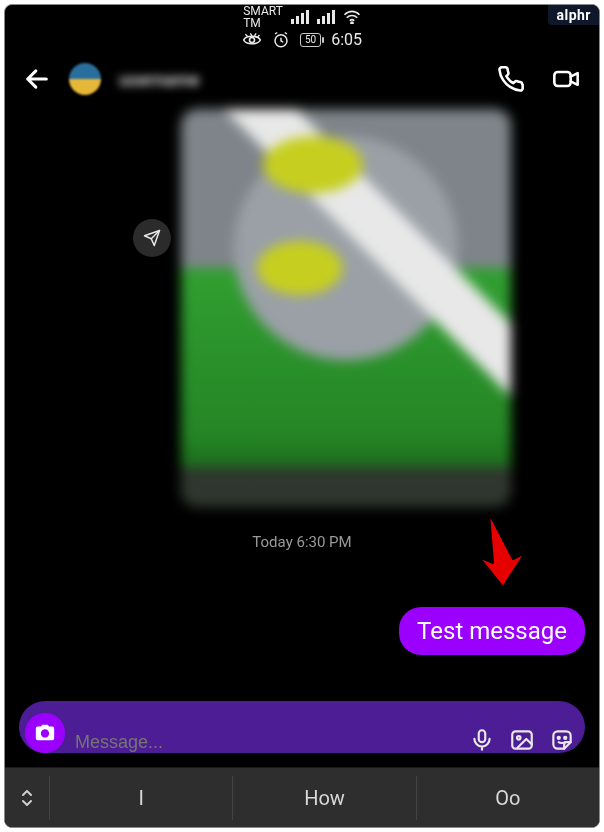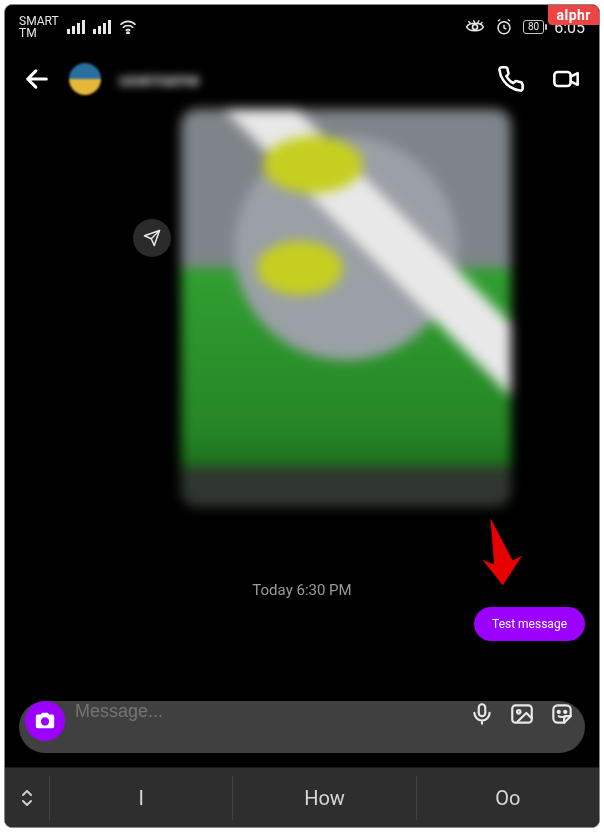--- a/index.html
+++ b/index.html
@@ -1,21 +1,21 @@
 <!DOCTYPE html>
 <html><head>
 <meta charset="utf-8">
 <style>
   * { margin: 0; padding: 0; box-sizing: border-box; }
   html, body { width: 604px; height: 832px; background: #fff; font-family: -apple-system, Roboto, Arial, sans-serif; }
   .frame { position: relative; width: 596px; height: 824px; margin: 4px; background: #000; border-radius: 8px; overflow: hidden; border: 1px solid #888; }
-  .watermark { position: absolute; top: 0; right: 0; background: #ef4444; color: #fff; font-size: 14px; font-weight: 700; padding: 2px 8px; border-radius: 0 6px 0 4px; z-index: 50; letter-spacing: 0.5px; }
+  .watermark { position: absolute; top: 0; right: 0; background: #0f172a; color: #fff; font-size: 14px; font-weight: 700; padding: 2px 8px; border-radius: 0 6px 0 4px; z-index: 50; letter-spacing: 0.5px; }
 
   
-  .statusbar { height: 44px; display: flex; align-items: center; justify-content: space-between; padding: 0 14px; color: #e8e8e8; font-size: 14px; }
+  .statusbar { height: 44px; display: flex; align-items: center; justify-content: space-between; padding: 0 14px; color: #e8e8e8; font-size: 14px; flex-direction: column; }
   .statusbar .left { display: flex; align-items: center; gap: 8px; }
   .carrier { font-size: 12px; line-height: 12px; }
   .sig { display: inline-flex; align-items: flex-end; gap: 2px; }
   .sig span { width: 3px; background: #e8e8e8; display: inline-block; }
   .sig span:nth-child(1){height:5px}.sig span:nth-child(2){height:8px}.sig span:nth-child(3){height:11px}.sig span:nth-child(4){height:14px}
   .statusbar .right { display: flex; align-items: center; gap: 10px; }
   .batt { border: 1.5px solid #c8c8c8; border-radius: 3px; padding: 1px 4px; font-size: 10px; line-height: 1; position: relative; }
   .batt::after { content:""; position:absolute; right:-4px; top:3px; width:2px; height:6px; background:#c8c8c8; border-radius:1px; }
   .clock { font-size: 16px; }
 
@@ -35,26 +35,26 @@
     linear-gradient(0deg,#1f7a1f,#3db83d);
     filter: blur(6px);
   }
   .imgcard::after { content:""; position:absolute; inset:0; background:
      radial-gradient(ellipse 70px 40px at 40% 14%, #c6cf1f 0 70%, transparent 72%),
      radial-gradient(ellipse 60px 38px at 36% 40%, #c6cf1f 0 70%, transparent 72%),
      linear-gradient(45deg, transparent 60%, #e8e8e8 61% 70%, transparent 71%);
   }
   .caption { position:absolute; left:0; right:0; bottom:0; height:40px; background:rgba(50,50,50,0.9); }
   .shareorb { position: absolute; top: 110px; left: 128px; width: 38px; height: 38px; border-radius: 50%; background: #2b2b2b; display:flex; align-items:center; justify-content:center; color:#e8e8e8; }
-  .timestamp { position:absolute; top: 424px; left:0; right:0; text-align:center; color:#9a9a9a; font-size:15px;margin-top:48px; }
+  .timestamp { position:absolute; top: 424px; left:0; right:0; text-align:center; color:#9a9a9a; font-size:15px; }
   .arrow { position:absolute; top: 400px; right: 70px; }
-  .bubble { position:absolute; top: 498px; right: 14px; background:#9b00ff; color:#fff; padding: 10px 18px; border-radius: 22px; font-size:12px; }
+  .bubble { position:absolute; top: 498px; right: 14px; background:#9b00ff; color:#fff; padding: 10px 18px; border-radius: 22px; font-size:24px; }
 
   
-  .inputrow { position:absolute; left:14px; right:14px; bottom: 74px; height:52px; background:#404040; border-radius:28px; display:flex; align-items:flex-start; padding: 0 10px 0 6px; gap:10px; }
+  .inputrow { position:absolute; left:14px; right:14px; bottom: 74px; height:52px; background:#4c1d95; border-radius:28px; display:flex; align-items:flex-end; padding: 0 10px 0 6px; gap:10px; }
   .cambtn { width:40px; height:40px; border-radius:50%; background:#9b00ff; display:flex; align-items:center; justify-content:center; }
   .msginput { flex:1; background:transparent; border:none; outline:none; color:#a8a8a8; font-size:18px; }
   .inicon { color:#e8e8e8; margin-left:4px; }
 
   
   .sugbar { position:absolute; left:0; right:0; bottom:0; height:60px; background:#2e2e2e; display:flex; align-items:center; color:#d8d8d8; font-size:20px; border-top:1px solid #1a1a1a; }
   .expand { width:44px; display:flex; align-items:center; justify-content:center; color:#cfcfcf; }
   .sug { flex:1; text-align:center; border-left:1px solid #444; padding:10px 0; }
   .sug:first-of-type { border-left:1px solid #444; }
 
@@ -94,21 +94,21 @@
     <div class="right">
       <svg width="20" height="14" viewBox="0 0 24 16" fill="none" stroke="#e8e8e8" stroke-width="2">
           <path d="M2 8 C5 2 19 2 22 8 C19 14 5 14 2 8Z"></path>
           <circle cx="12" cy="8" r="3"></circle>
           <path d="M4 1 L7 4 M10 0 L12 3 M17 0 L15 3 M21 2 L18 5" stroke-width="1.6"></path>
         </svg>
       <svg width="18" height="18" viewBox="0 0 24 24" fill="none" stroke="#e8e8e8" stroke-width="2">
           <circle cx="12" cy="13" r="8"></circle>
           <path d="M12 9v4l3 2M4 4l3-2M20 4l-3-2"></path>
         </svg>
-      <span class="batt">80</span>
+      <span class="batt">50</span>
       <span class="clock">6:05</span>
     </div>
   </div>
 
   <div class="chathead">
     <span class="back">
       <svg width="28" height="28" viewBox="0 0 24 24" fill="none" stroke="#fff" stroke-width="2.6" stroke-linecap="round" stroke-linejoin="round">
           <path d="M20 12H4M11 5l-7 7 7 7"></path>
         </svg>
     </span>

